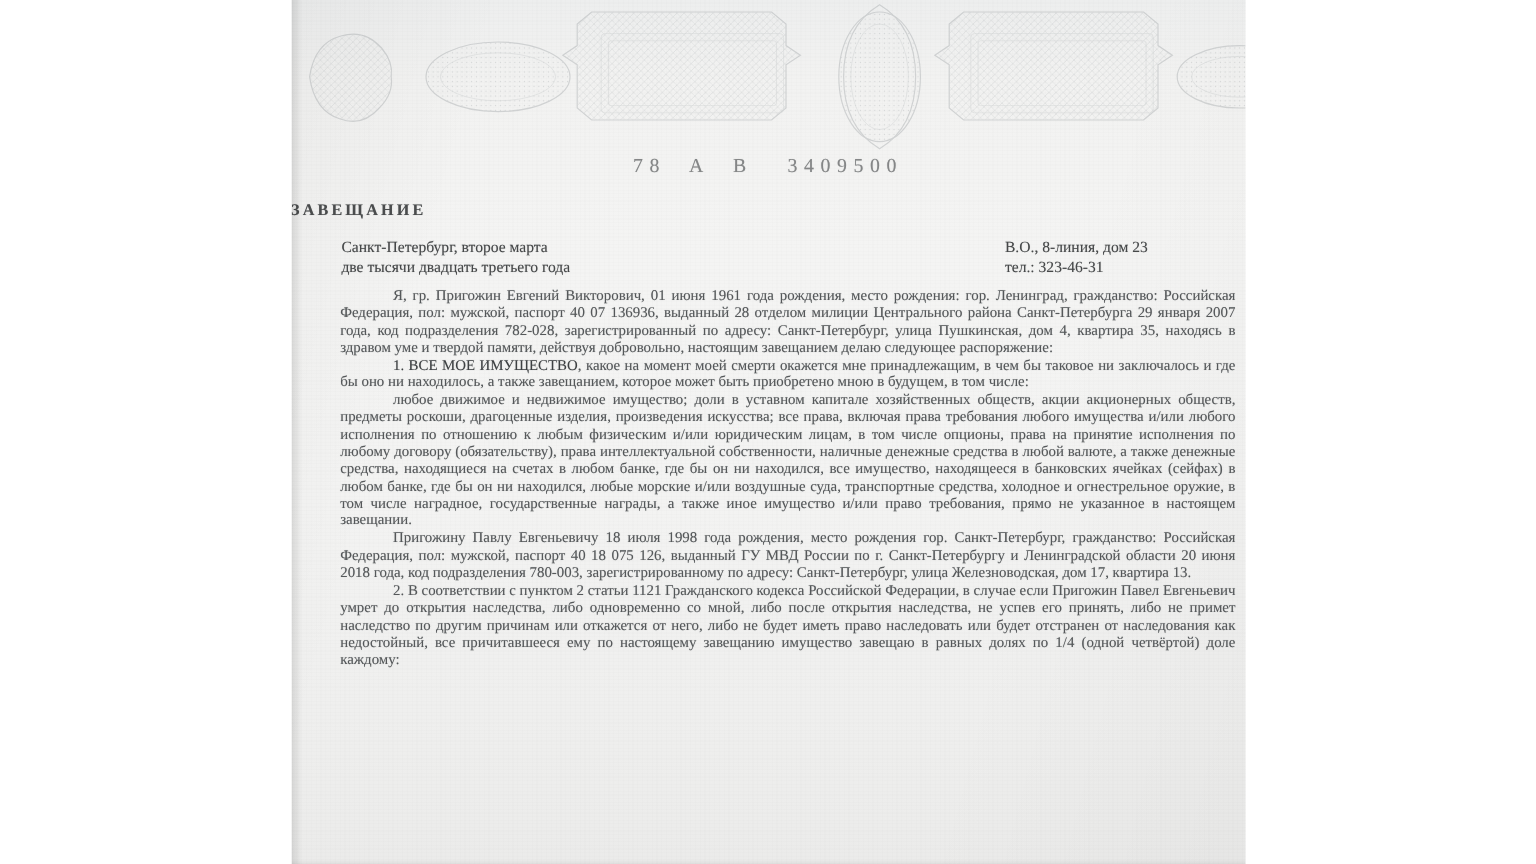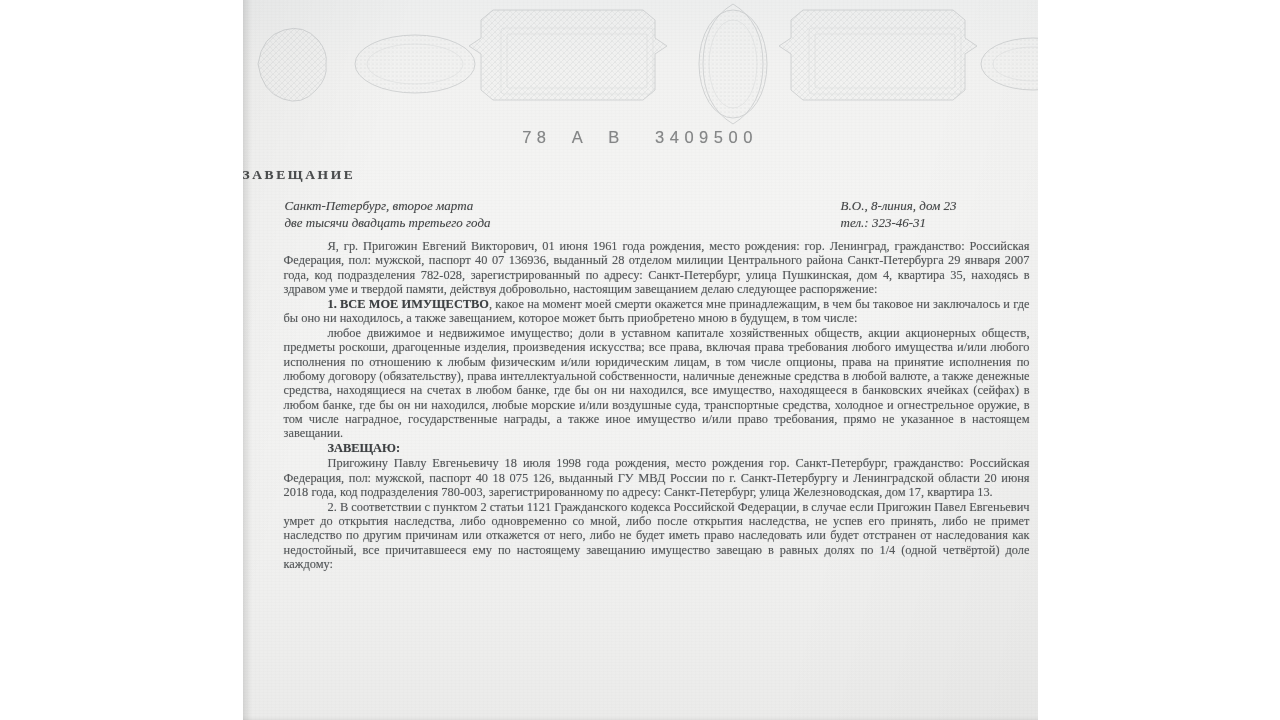--- a/index.html
+++ b/index.html
@@ -77,21 +77,21 @@
     pointer-events: none;
   }
 
   
   .form-serial {
     position: absolute;
     top: 128px;
     left: 0;
     width: 795px;
     text-align: center;
-    font-family: Liberation Sans, sans-serif;
+    font-family: Liberation Serif, serif;
     font-size: 16.5px;
     letter-spacing: 5.5px;
     color: #6d6f70;
     opacity: .82;
     white-space: pre;
   }
 
   
   .doc-title {
     position: absolute;
@@ -110,21 +110,20 @@
     position: absolute;
     top: 198px;
     left: 42px;
     width: 712px;
     display: flex;
     justify-content: space-between;
     align-items: flex-start;
   }
   .meta-left, .meta-right {
     font-family: "Liberation Serif", serif;
-    font-style: italic;
     font-size: 13px;
     line-height: 16.5px;
     color: #464849;
     white-space: pre-line;
   }
   .meta-right { text-align: left; padding-right: 40px; }
 
   
   .body-text {
     position: absolute;
@@ -138,21 +137,21 @@
     text-align: justify;
     text-justify: inter-word;
   }
   .para {
     margin: 0 0 0 0;
     text-indent: 44px;
     text-align: justify;
   }
   .para + .para { margin-top: 0.5px; }
   .para b, .para .caps {
-    font-weight: 700;
+    font-weight: 400;
     color: #3e4143;
     margin-top: 20px;
   }
 
   
   .body-text, .doc-title, .meta-left, .meta-right, .form-serial {
     text-shadow: 0 0 0.7px rgba(120,124,126,0.55);
   }
 
   
@@ -224,23 +223,20 @@
       <p class="para">
         <span>Я, гр. Пригожин Евгений Викторович, 01 июня 1961 года рождения, место рождения: гор. Ленинград, гражданство: Российская Федерация, пол: мужской, паспорт 40 07 136936, выданный 28 отделом милиции Центрального района Санкт-Петербурга   29 января 2007 года, код подразделения 782-028, зарегистрированный по адресу: Санкт-Петербург, улица Пушкинская, дом 4, квартира 35, находясь в здравом уме и твердой памяти, действуя добровольно, настоящим завещанием делаю следующее распоряжение:</span>
       </p>
       <p class="para">
         <b class="caps">1.  ВСЕ МОЕ ИМУЩЕСТВО</b><span>, какое на момент моей смерти окажется мне принадлежащим, в чем бы таковое ни заключалось и где бы оно ни находилось, а также завещанием, которое может быть приобретено мною в будущем, в том числе:</span>
       </p>
       <p class="para">
         <span>любое движимое и недвижимое имущество; доли в уставном капитале хозяйственных обществ, акции акционерных обществ, предметы роскоши, драгоценные изделия, произведения искусства; все права, включая права требования любого имущества и/или любого исполнения по отношению к любым физическим и/или юридическим лицам, в том числе опционы, права на принятие исполнения по любому договору (обязательству), права интеллектуальной собственности, наличные денежные средства в любой валюте, а также денежные средства, находящиеся на счетах в любом банке, где бы он ни находился, все имущество, находящееся в банковских ячейках (сейфах) в любом банке, где бы он ни находился, любые морские и/или воздушные суда, транспортные средства, холодное и огнестрельное оружие, в том числе наградное, государственные награды, а также иное имущество и/или право требования, прямо не указанное в настоящем завещании.</span>
       </p>
       <p class="para">
-        <b class="caps">ЗАВЕЩАЮ:</b>
-      </p>
-      <p class="para">
         <span>Пригожину Павлу Евгеньевичу 18 июля 1998 года рождения, место рождения гор. Санкт-Петербург, гражданство: Российская Федерация, пол: мужской, паспорт 40 18 075 126, выданный ГУ МВД России по г. Санкт-Петербургу и Ленинградской области 20 июня 2018 года, код подразделения 780-003, зарегистрированному по адресу: Санкт-Петербург, улица Железноводская, дом 17, квартира 13.</span>
       </p>
       <p class="para">
         <span>2. В соответствии с пунктом 2 статьи 1121 Гражданского кодекса Российской Федерации, в случае если Пригожин Павел Евгеньевич умрет до открытия наследства, либо одновременно со мной, либо после открытия наследства, не успев его принять, либо не примет наследство по другим причинам или откажется от него, либо не будет иметь право наследовать или будет отстранен от наследования как недостойный, все причитавшееся ему по настоящему завещанию имущество завещаю в равных долях по 1/4 (одной четвёртой) доле каждому:</span>
       </p>
     </div>
 
     <div class="clip-bottom"></div>
   </div>
 

